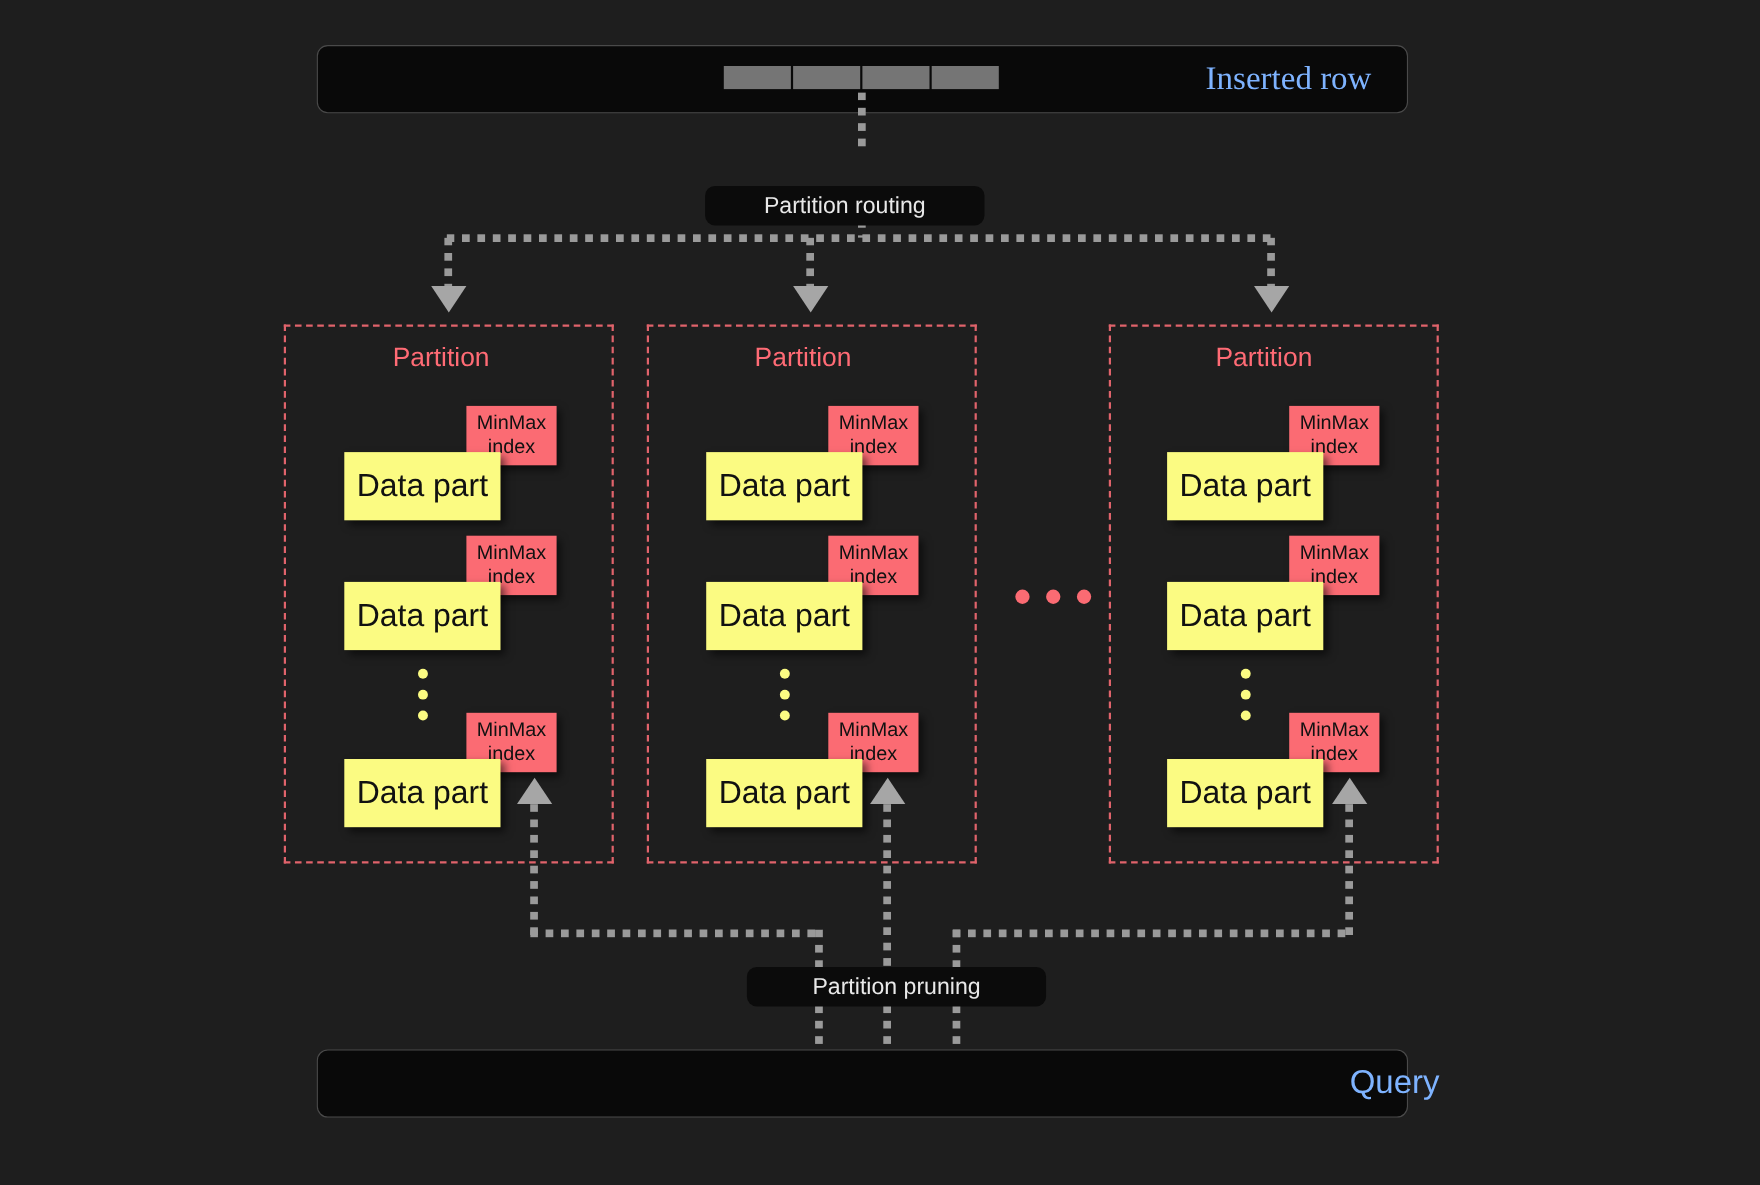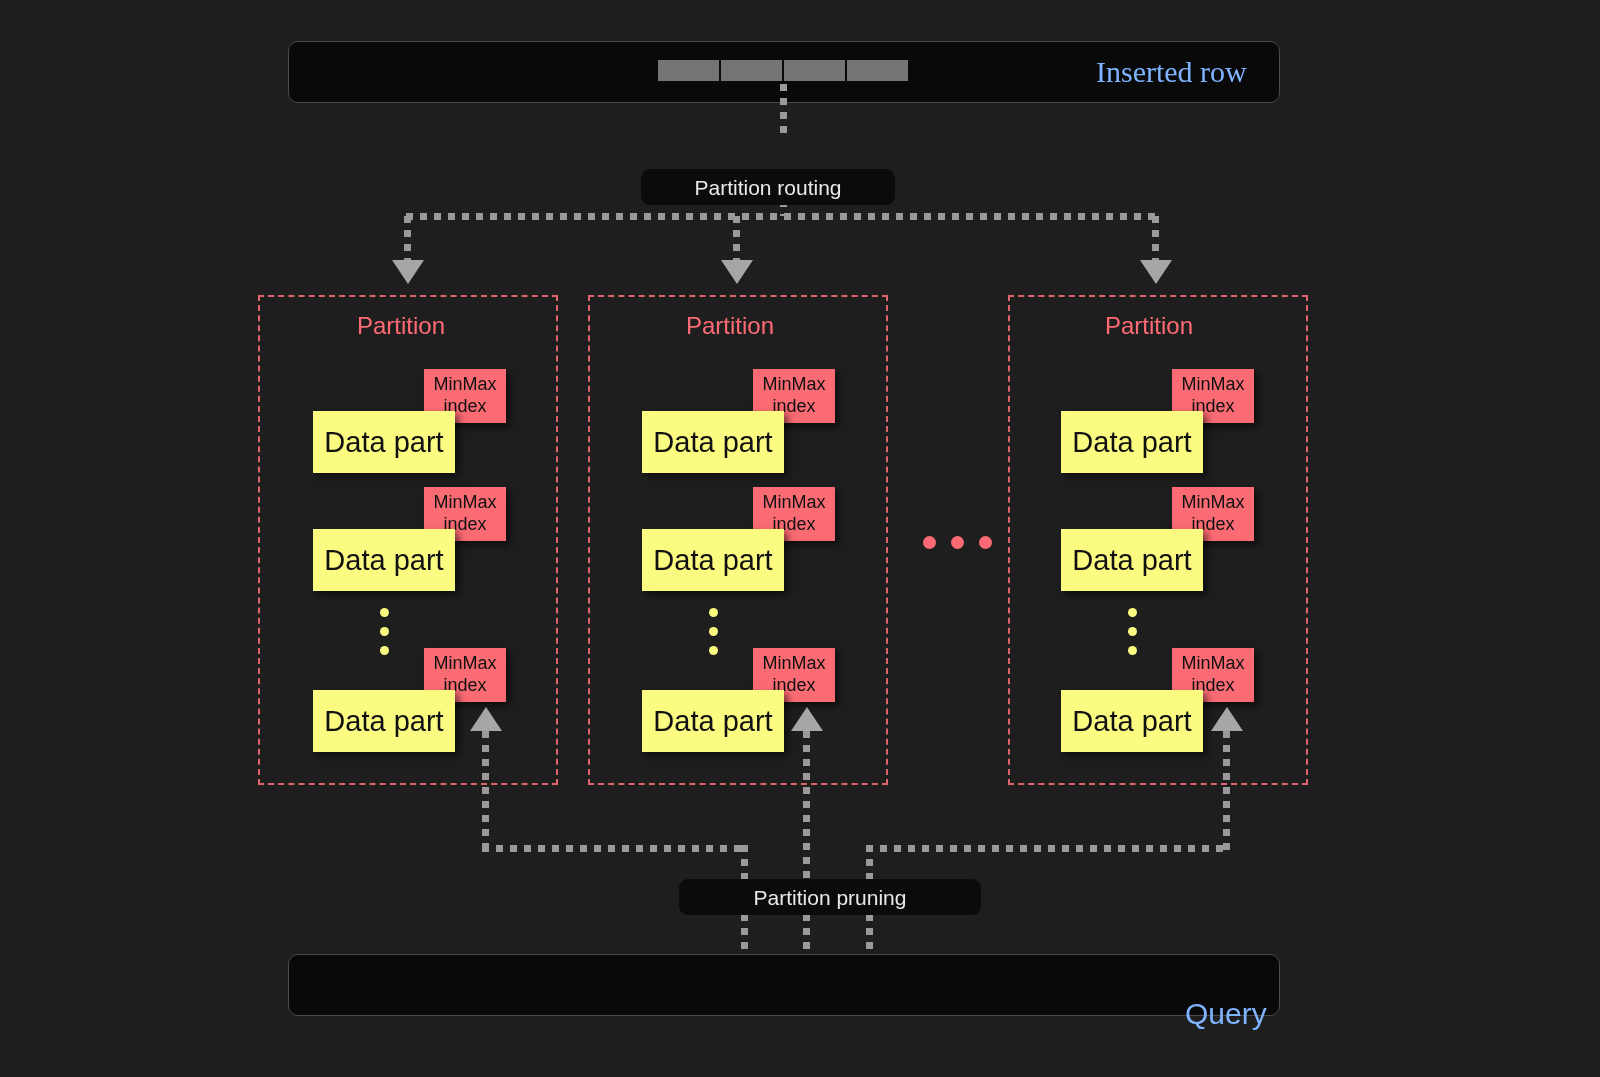--- a/index.html
+++ b/index.html
@@ -325,22 +325,22 @@
   <div class="vline" style="left:741px; top:845px; height:50px;"></div>
 
   <div class="arrow-up" style="left:791px; top:707px;"></div>
   <div class="vline" style="left:803px; top:731px; height:164px;"></div>
 
   <div class="arrow-up" style="left:1211px; top:707px;"></div>
   <div class="vline" style="left:1223px; top:731px; height:120px;"></div>
   <div class="hline" style="left:866px; top:845px; width:364px;"></div>
   <div class="vline" style="left:866px; top:845px; height:50px;"></div>
 
-  <div class="pill" style="left:679px; top:879px; width:302px; height:36px;">Partition pruning</div>
+  <div class="pill" style="left:679px; top:879px; width:272px; height:36px;">Partition pruning</div>
 
   <div class="vline" style="left:741px; top:914px; height:38px;"></div>
   <div class="vline" style="left:803px; top:914px; height:38px;"></div>
   <div class="vline" style="left:866px; top:914px; height:38px;"></div>
 
   <div class="darkbar" style="left:288px; top:954px; width:992px; height:62px;"></div>
-  <div class="bar-label" style="left:1185px; top:970px;margin-top:29px;">Query</div>
+  <div class="bar-label" style="left:1227px; top:970px;">Query</div>
 
 </div>
 
 </body></html>

